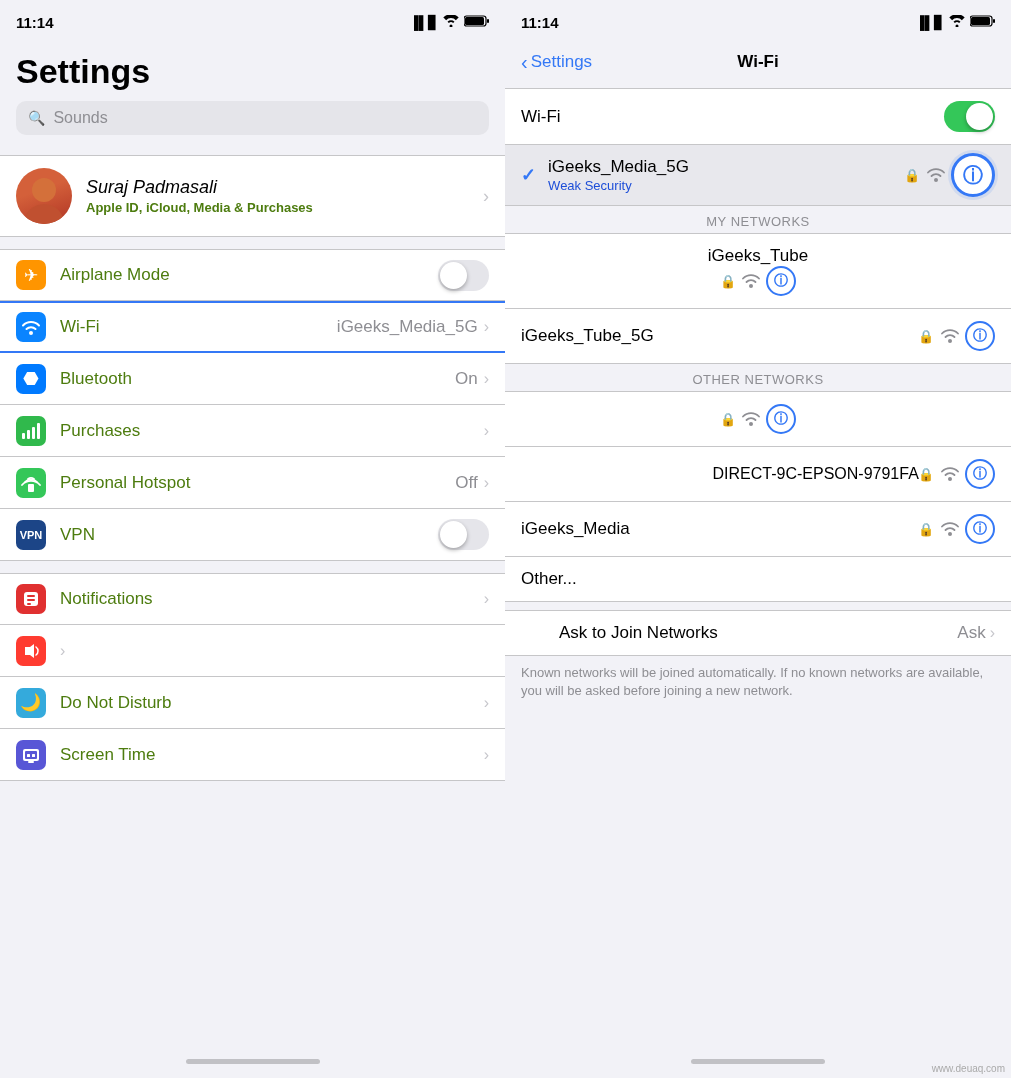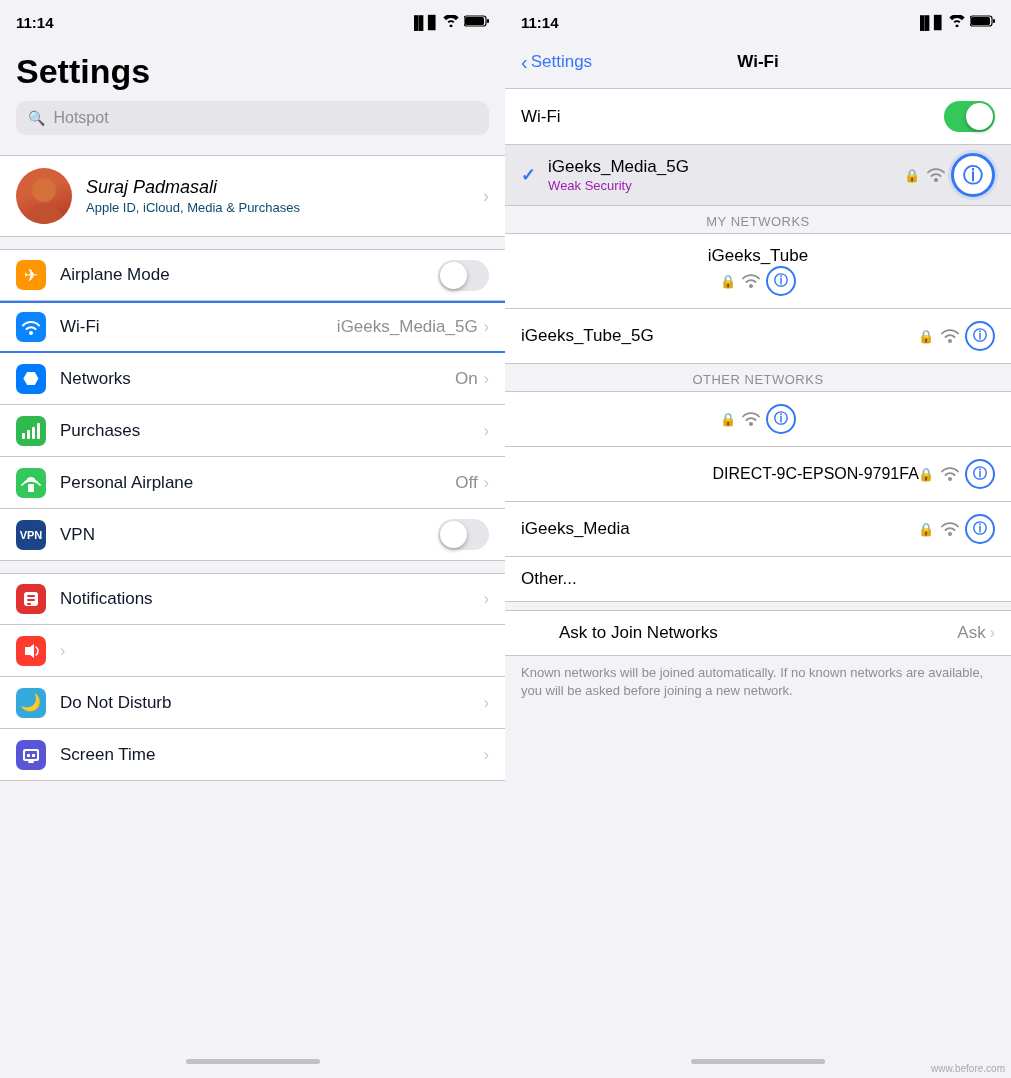--- a/index.html
+++ b/index.html
@@ -100,22 +100,23 @@
     }
     .profile-info { flex: 1; }
     .profile-name {
       font-size: 18px;
       font-weight: 500;
       color: #000;
       font-style: italic;
     }
     .profile-sub {
       font-size: 13px;
-      color: #0c4a6e;
+      color: #4d7c0f;
       margin-top: 2px;
+      font-weight: bold;
     }
     .chevron {
       color: #c7c7cc;
       font-size: 18px;
     }
 
     .settings-list {
       margin-top: 0;
       overflow-y: auto;
       flex: 1;
@@ -139,21 +140,21 @@
       border-radius: 7px;
       display: flex;
       align-items: center;
       justify-content: center;
       margin-right: 14px;
       flex-shrink: 0;
     }
     .item-label {
       flex: 1;
       font-size: 17px;
-      color: #0f172a;
+      color: #4d7c0f;
     }
     .item-value {
       font-size: 17px;
       color: #8e8e93;
       margin-right: 6px;
     }
     .item-chevron {
       color: #c7c7cc;
       font-size: 16px;
     }
@@ -259,21 +260,21 @@
       font-weight: 600;
     }
     .network-info { flex: 1; }
     .network-name {
       font-size: 17px;
       font-weight: 500;
       color: #000;
     }
     .network-sub {
       font-size: 13px;
-      color: #a21caf;
+      color: #1d4ed8;
       margin-top: 1px;
     }
     .network-icons {
       display: flex;
       align-items: center;
       gap: 6px;
     }
 
     .info-btn-white {
       width: 30px;
@@ -385,21 +386,21 @@
             <rect x="23" y="4" width="2" height="4" rx="1" fill="#000"></rect>
           </svg>
       </span>
     </div>
   </div>
 
   <div class="settings-header">
     <div class="settings-title">Settings</div>
     <div class="search-bar">
       <span class="search-icon-left">🔍</span>
-      <span class="search-placeholder">Hotspot</span>
+      <span class="search-placeholder">Sounds</span>
     </div>
   </div>
 
   <div class="profile-row">
     <div class="avatar">
       <div class="avatar-figure">
         <svg viewBox="0 0 56 56" width="56" height="56">
           <circle cx="28" cy="56" r="20" fill="#c05030"></circle>
           <circle cx="28" cy="22" r="12" fill="#d4703a"></circle>
         </svg>
@@ -434,21 +435,21 @@
       </div>
       <span class="item-label">Wi-Fi</span>
       <span class="item-value">iGeeks_Media_5G</span>
       <span class="item-chevron">›</span>
     </div>
 
     <div class="settings-item">
       <div class="item-icon bg-blue">
         <span style="color:#fff; font-size:17px; font-weight:bold;">⬣</span>
       </div>
-      <span class="item-label">Networks</span>
+      <span class="item-label">Bluetooth</span>
       <span class="item-value">On</span>
       <span class="item-chevron">›</span>
     </div>
 
     <div class="settings-item">
       <div class="item-icon bg-green2">
         <svg width="18" height="16" viewBox="0 0 18 16">
           <rect x="0" y="10" width="3" height="6" rx="1" fill="white"></rect>
           <rect x="5" y="7" width="3" height="9" rx="1" fill="white"></rect>
           <rect x="10" y="4" width="3" height="12" rx="1" fill="white"></rect>
@@ -461,21 +462,21 @@
 
     <div class="settings-item">
       <div class="item-icon bg-green">
         <svg width="20" height="18" viewBox="0 0 20 18">
           <rect x="7" y="10" width="6" height="8" rx="1" fill="white"></rect>
           <path d="M4 8a8 8 0 0 1 12 0" stroke="white" stroke-width="1.8" stroke-linecap="round" fill="none"></path>
           <path d="M7 5a5 5 0 0 1 6 0" stroke="white" stroke-width="1.8" stroke-linecap="round" fill="none"></path>
           <path d="M1 11a12 12 0 0 1 18 0" stroke="white" stroke-width="1.8" stroke-linecap="round" fill="none"></path>
         </svg>
       </div>
-      <span class="item-label">Personal Airplane</span>
+      <span class="item-label">Personal Hotspot</span>
       <span class="item-value">Off</span>
       <span class="item-chevron">›</span>
     </div>
 
     <div class="settings-item" style="border-bottom:0.5px solid #c6c6c8; margin-bottom:12px;">
       <div class="item-icon bg-darkblue">
         <span style="color:#fff; font-size:11px; font-weight:bold;">VPN</span>
       </div>
       <span class="item-label">VPN</span>
       <div class="toggle" style="margin-right:0;">
@@ -666,14 +667,14 @@
       <span class="ask-chevron">›</span>
     </div>
 
     <div class="info-text">Known networks will be joined automatically. If no known networks are available, you will be asked before joining a new network.</div>
   </div>
 
   <div class="home-indicator">
     <div class="home-bar"></div>
   </div>
 
-  <div class="watermark">www.before.com</div>
+  <div class="watermark">www.deuaq.com</div>
 </div>
 
 </body></html>

